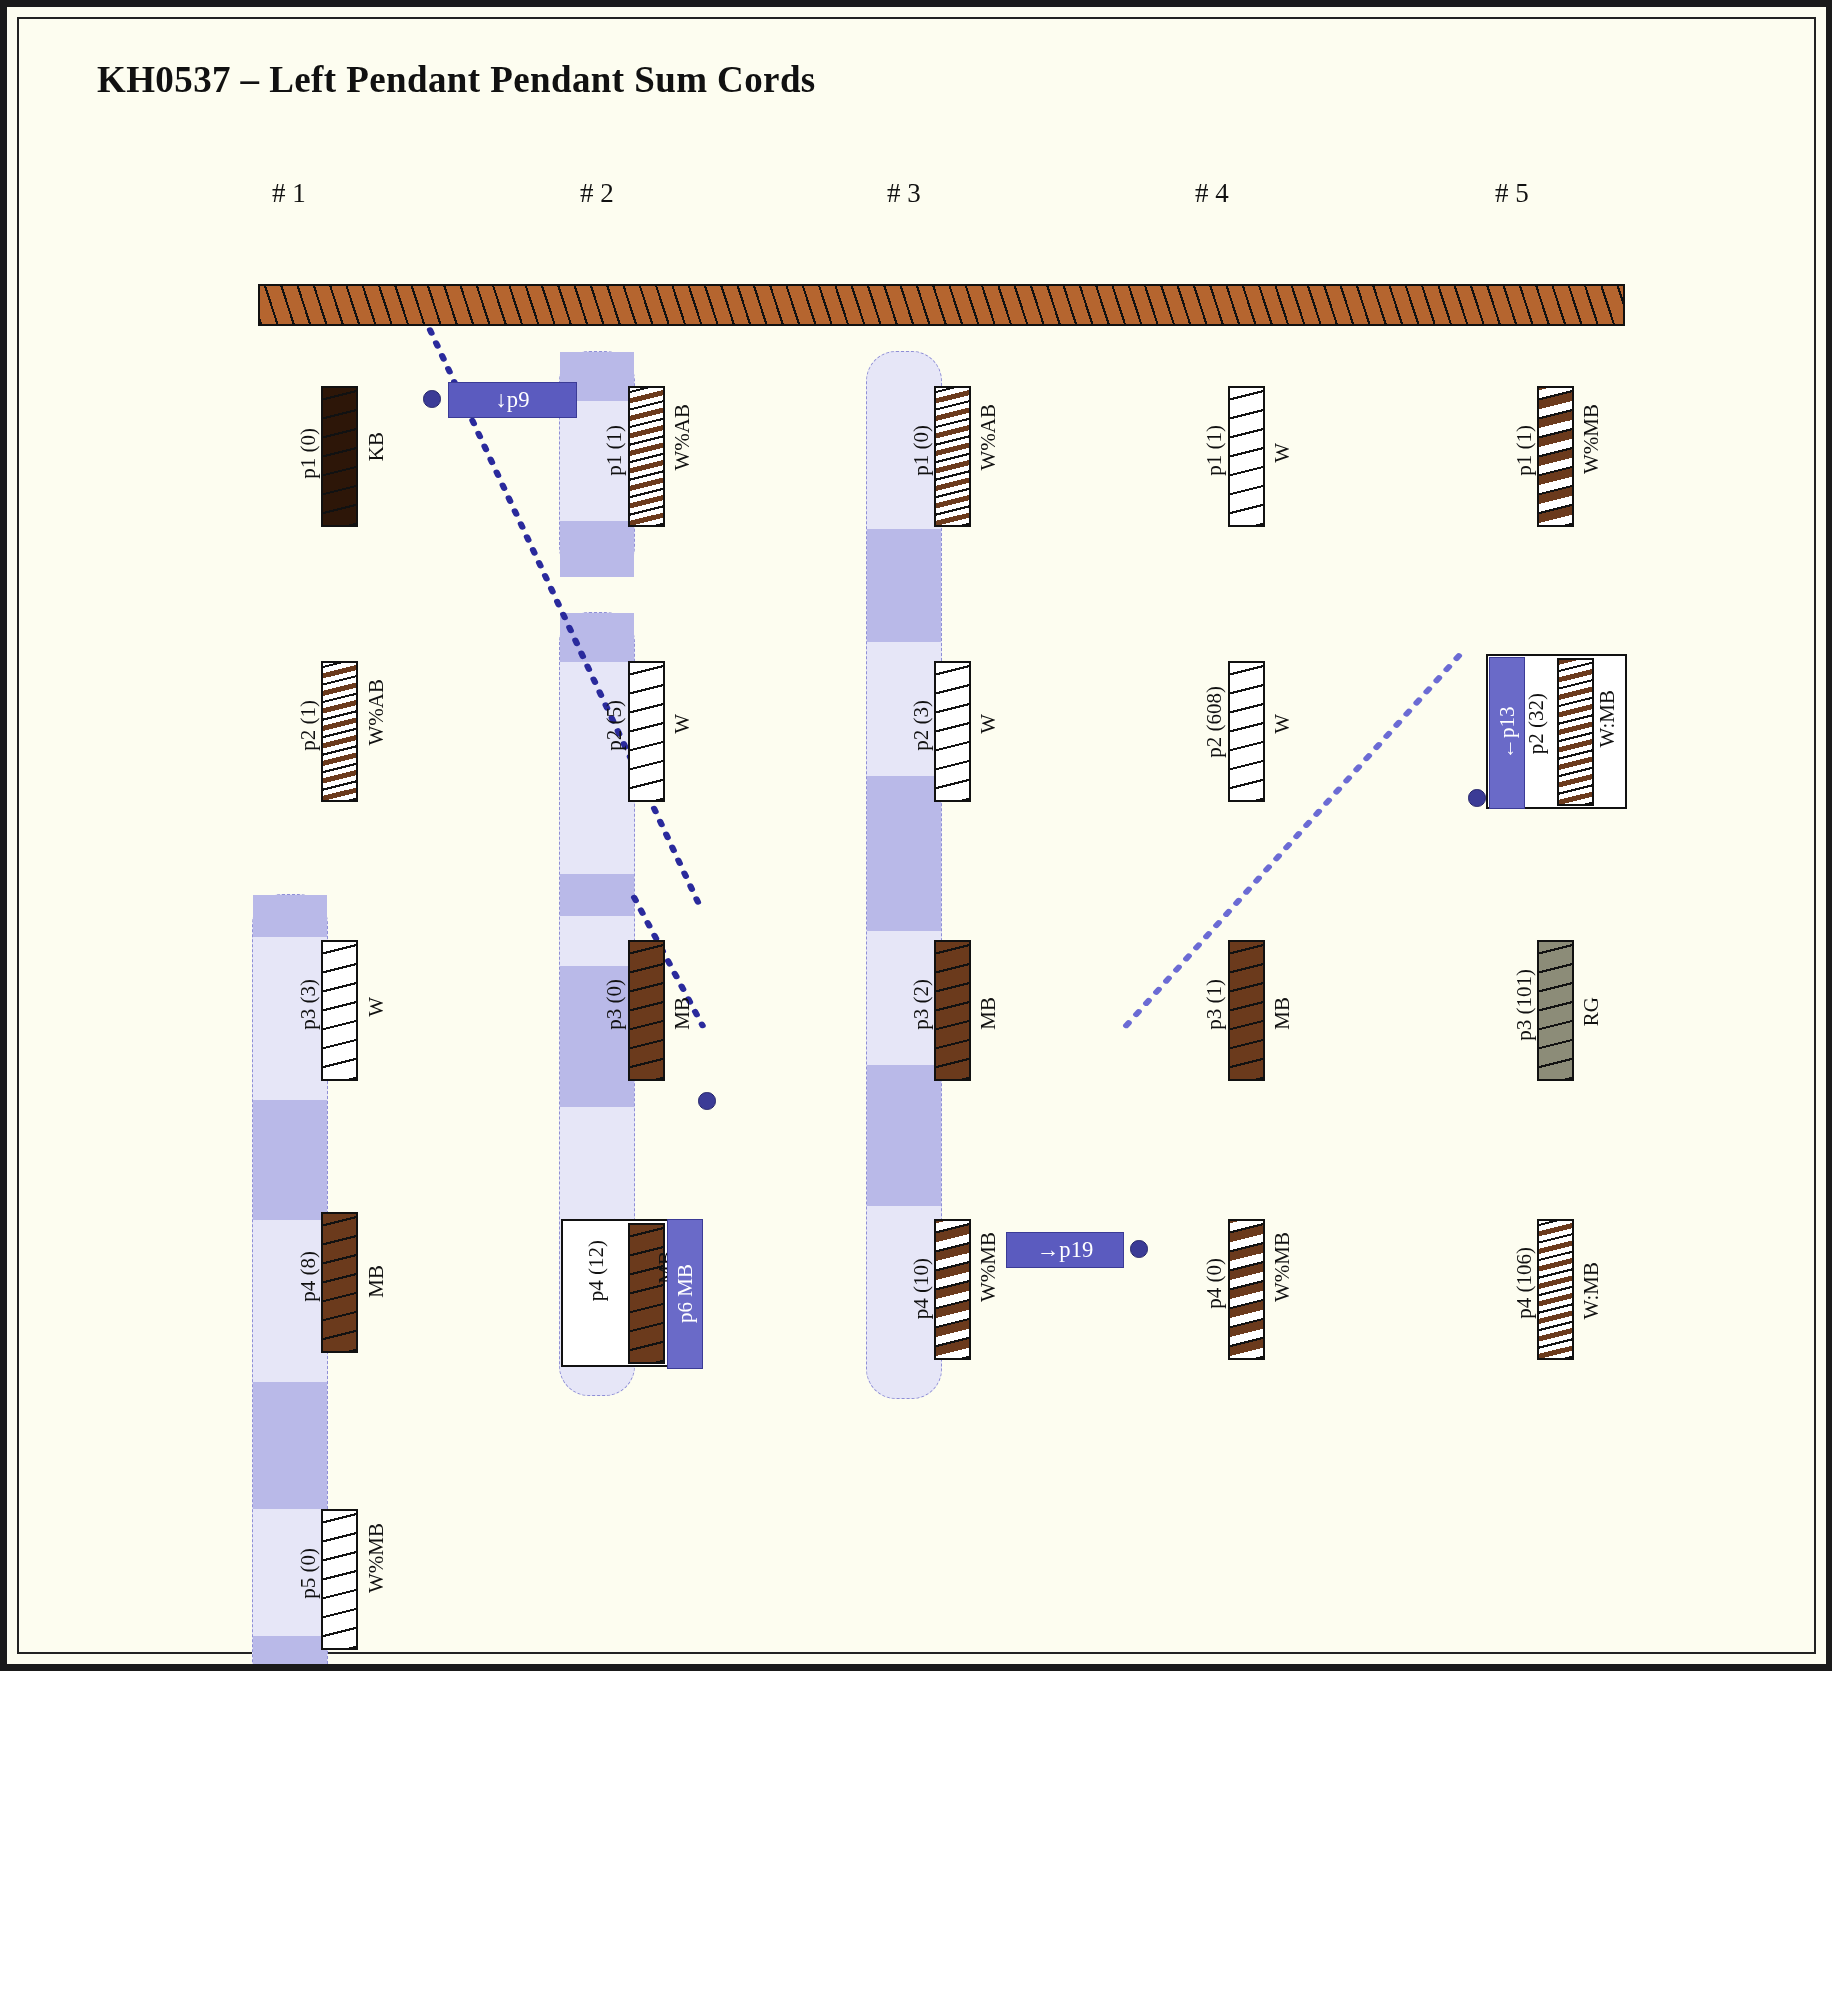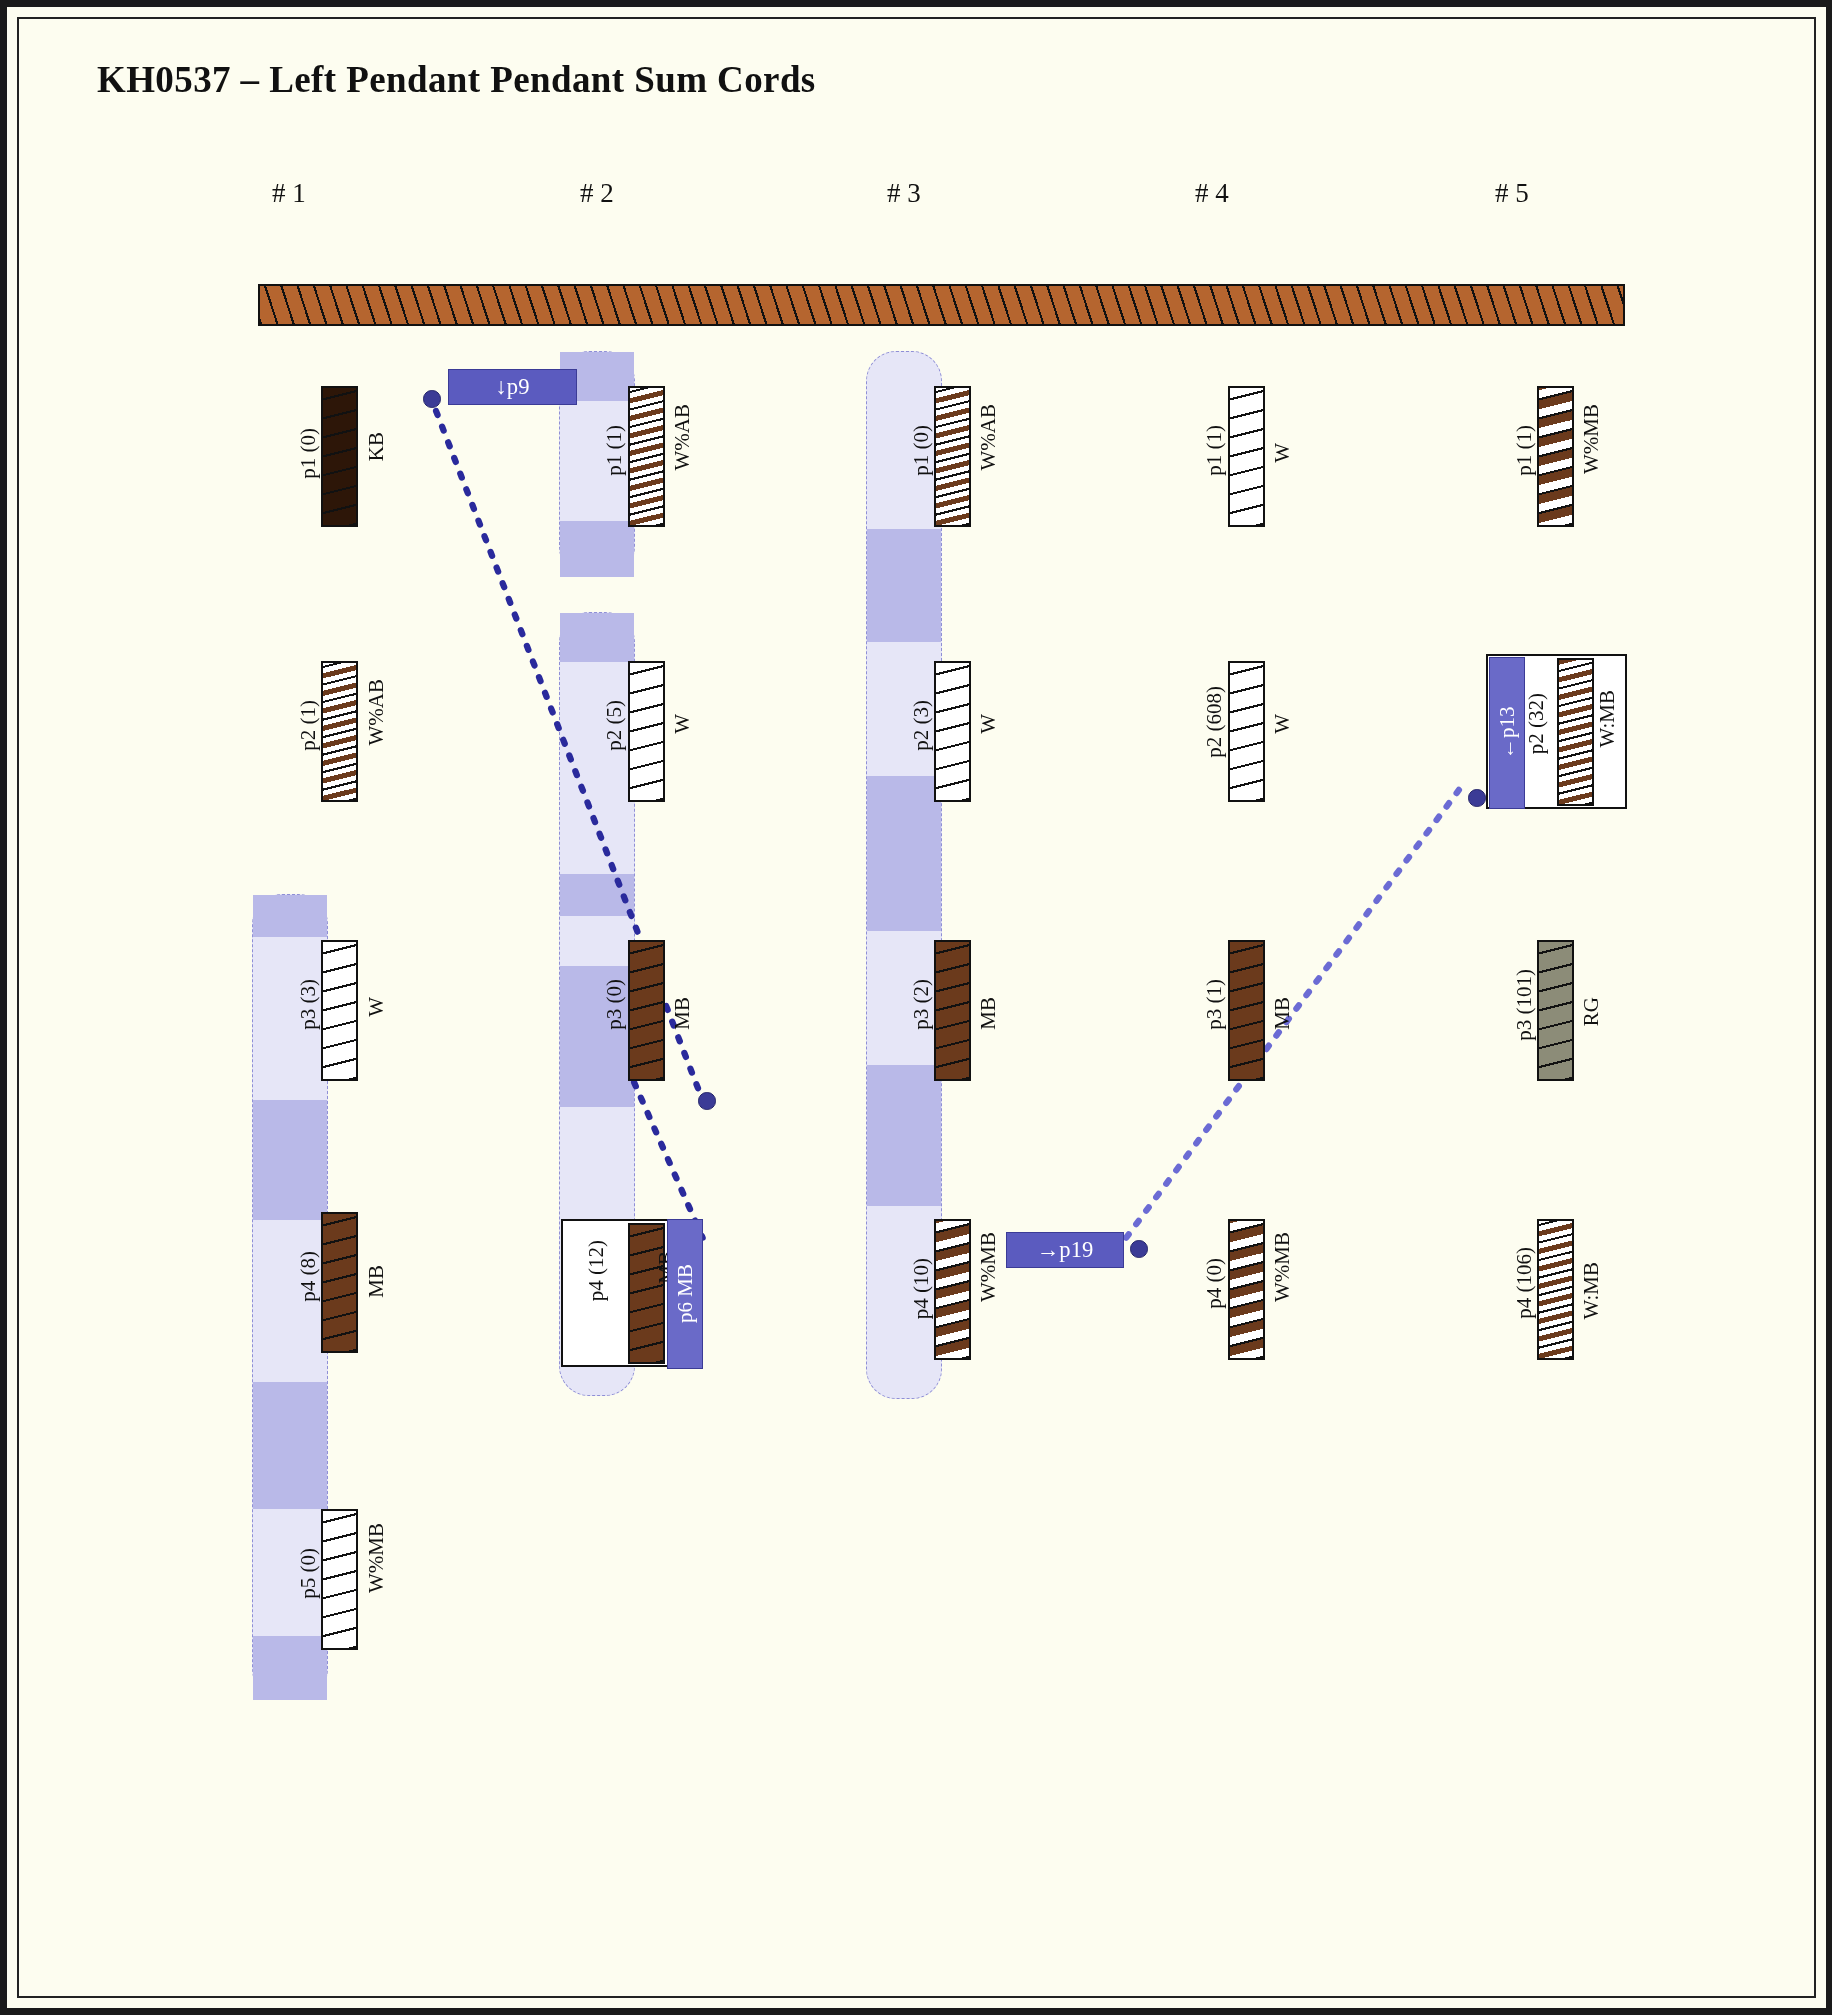--- a/index.html
+++ b/index.html
@@ -1,17 +1,17 @@
 <!DOCTYPE html>
 <html style="font-size:11.3px"><head>
 <meta charset="utf-8">
 <style>
   html,body{margin:0;padding:0;background:#ffffff;}
   body{font-family:"Liberation Serif", serif;}
-  #page{position:relative;width:1833px;height:2015px;background:#fdfdf0;box-sizing:border-box;border:7px solid #1a1a1a;overflow:hidden;}
+  #page{position:relative;width:1833px;height:1671px;background:#fdfdf0;box-sizing:border-box;border:7px solid #1a1a1a;overflow:hidden;}
   #inner{position:absolute;left:10px;top:10px;right:10px;bottom:10px;border:2.1px solid #222;background:#fdfdf0;}
 
   .title{position:absolute;left:78px;top:39px;font-size:37px;font-weight:bold;color:#111;letter-spacing:0.4px;font-family:"Liberation Serif",serif;}
 
   .colhead{position:absolute;font-size:27px;color:#111;font-family:"Liberation Serif",serif;}
 
   
   .primary{position:absolute;left:239px;top:265px;width:1363px;height:38px;border:2.1px solid #111;
     background:
       repeating-linear-gradient(72deg, #111 0px, #111 2.1px, #b5652f 2.1px, #b5652f 15.5px);
@@ -175,21 +175,21 @@
   <div class="vlabel" style="left:1576px;top:671px;">W:MB</div>
 
   <div class="cord rg" style="left:1518px;top:921px;width:37px;height:141px;"></div>
   <div class="vlabel" style="left:1493px;top:950px;">p3 (101)</div>
   <div class="vlabel" style="left:1560px;top:978px;">RG</div>
 
   <div class="cord mix" style="left:1518px;top:1200px;width:37px;height:141px;"></div>
   <div class="vlabel" style="left:1493px;top:1228px;">p4 (106)</div>
   <div class="vlabel" style="left:1560px;top:1243px;">W:MB</div>
 
-  <div class="pill" style="left:429px;top:350px;width:127px;height:34px;font-family:Liberation Serif, serif;">↓p9</div>
+  <div class="pill" style="left:429px;top:363px;width:127px;height:34px;font-family:Liberation Serif, serif;">↓p9</div>
   <div class="dot" style="left:404px;top:371px;"></div>
   <div class="dot" style="left:679px;top:1073px;"></div>
 
   <div class="pill" style="left:987px;top:1213px;width:116px;height:34px;">→p19</div>
   <div class="dot" style="left:1111px;top:1221px;"></div>
 
   <div class="dot" style="left:1449px;top:770px;"></div>
 
  </div>
 </div>

